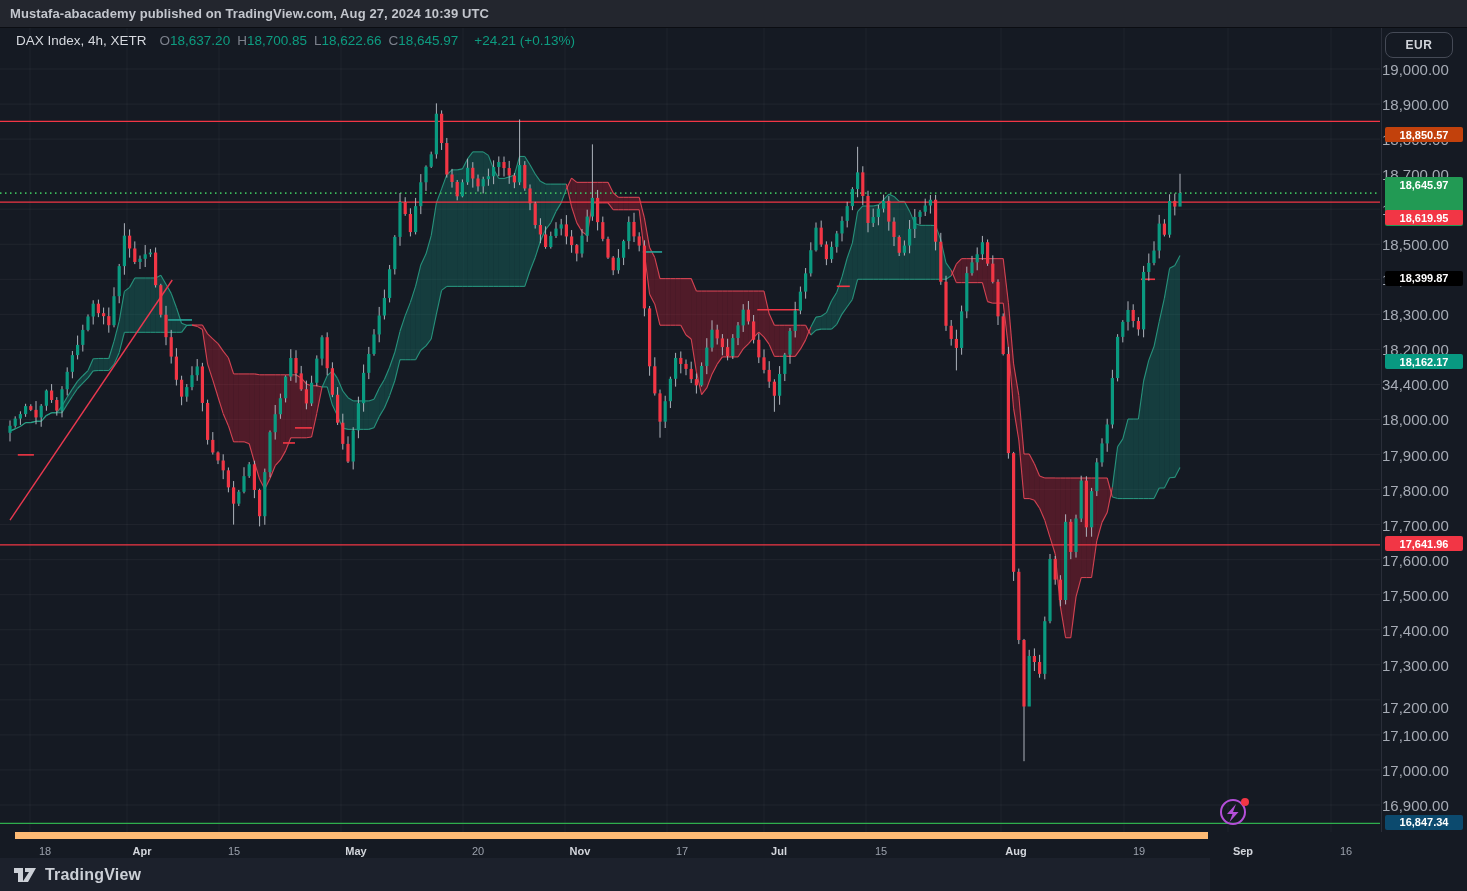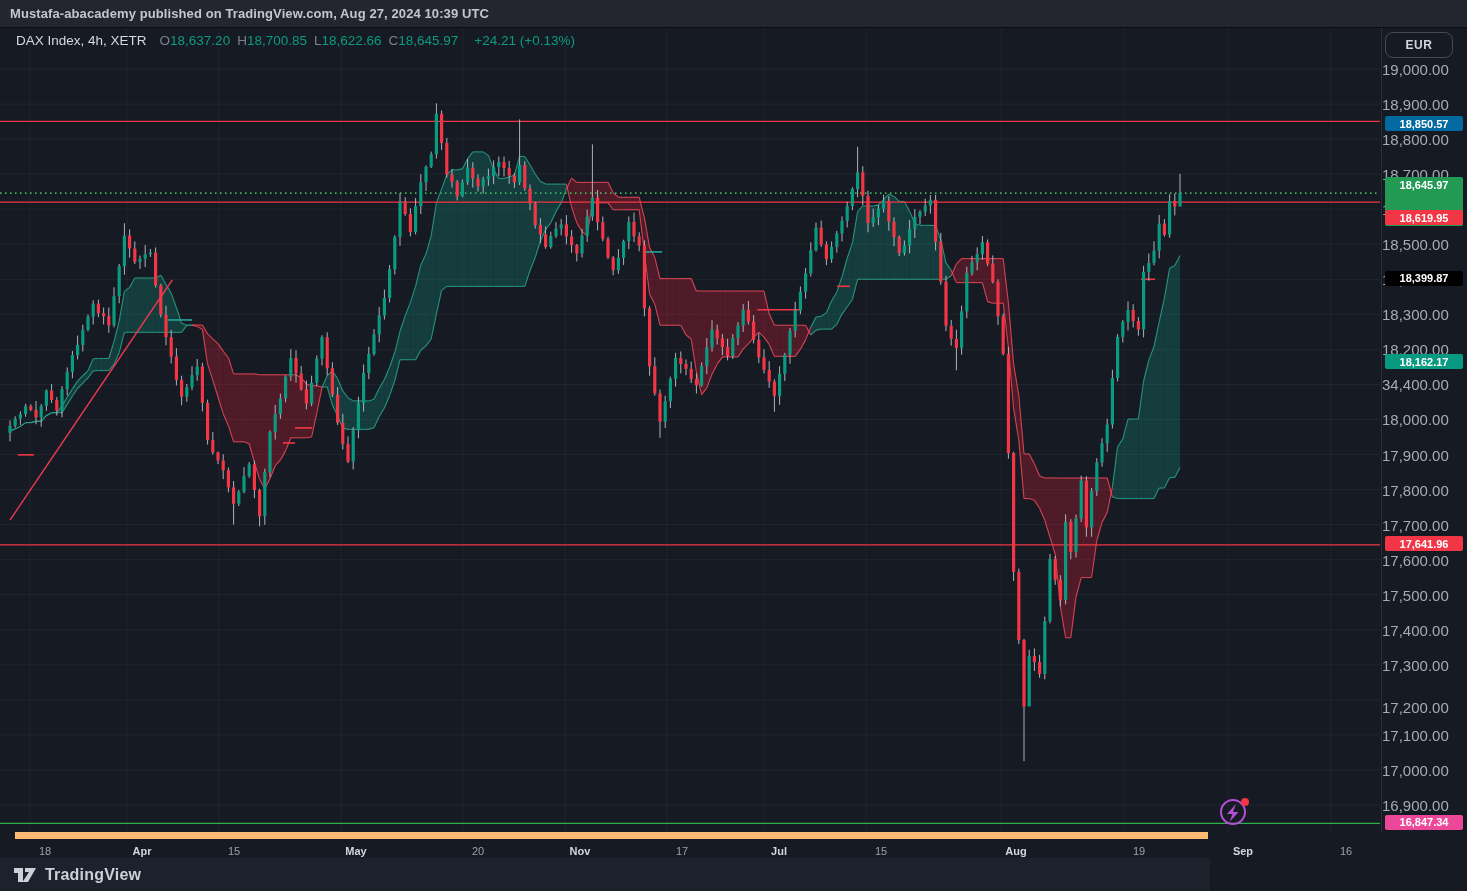--- a/index.html
+++ b/index.html
@@ -1273,27 +1273,27 @@
       <div class="ptick" style="top: 356.429px;">34,400.00</div>
       <div class="ptick" style="top: 321.381px;">18,200.00</div>
       <div class="ptick" style="top: 286.333px;">18,300.00</div>
       <div class="ptick" style="top: 251.286px;">18,400.00</div>
       <div class="ptick" style="top: 216.238px;">18,500.00</div>
       <div class="ptick" style="top: 181.19px;">18,600.00</div>
       <div class="ptick" style="top: 146.143px;">18,700.00</div>
       <div class="ptick" style="top: 111.095px;">18,800.00</div>
       <div class="ptick" style="top: 76.0476px;">18,900.00</div>
       <div class="ptick" style="top: 41px;">19,000.00</div>
-      <div class="plabel" style="top: 88px; background: #0369a1;">18,850.57</div>
+      <div class="plabel" style="top: 99px; background: #c2410c;">18,850.57</div>
       <div class="plabel" style="top: 149.079px; background: rgb(34, 154, 84);">18,645.97<div class="cd">35:31</div></div>
       <div class="plabel" style="top: 182.079px; background: rgb(242, 54, 69);">18,619.95</div>
       <div class="plabel" style="top: 242.831px; background: rgb(0, 0, 0);">18,399.87</div>
       <div class="plabel" style="top: 326.139px; background: rgb(8, 153, 129);">18,162.17</div>
       <div class="plabel" style="top: 508.461px; background: rgb(242, 54, 69);">17,641.96</div>
-      <div class="plabel" style="top: 786.956px; background: #ec4899;">16,847.34</div>
+      <div class="plabel" style="top: 786.956px; background: #0c4a6e;">16,847.34</div>
     </div>
 
   <div class="time-axis" id="time-axis">
       <div class="ttick" style="left: 30px;">18</div>
       <div class="ttick major" style="left: 127px;">Apr</div>
       <div class="ttick" style="left: 219px;">15</div>
       <div class="ttick major" style="left: 341px;">May</div>
       <div class="ttick" style="left: 463px;">20</div>
       <div class="ttick major" style="left: 565px;">Nov</div>
       <div class="ttick" style="left: 667px;">17</div>

